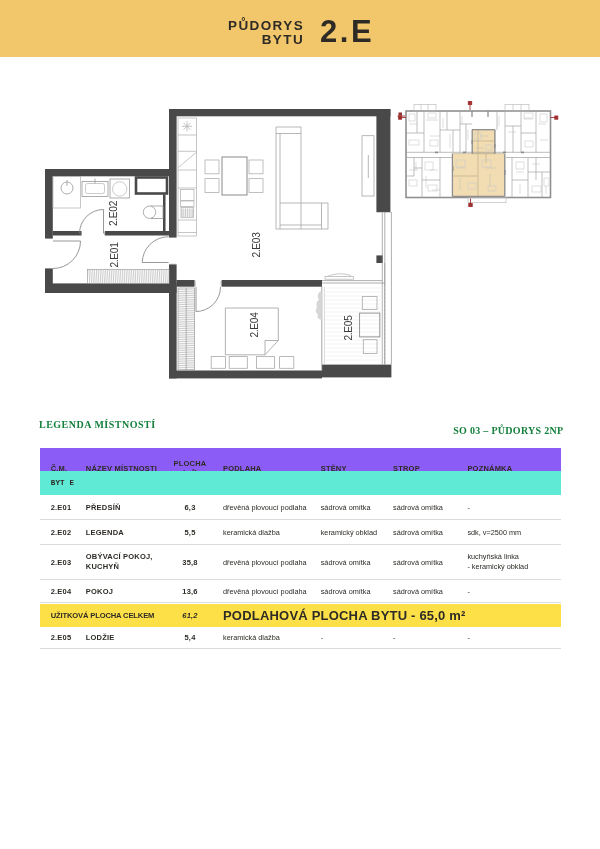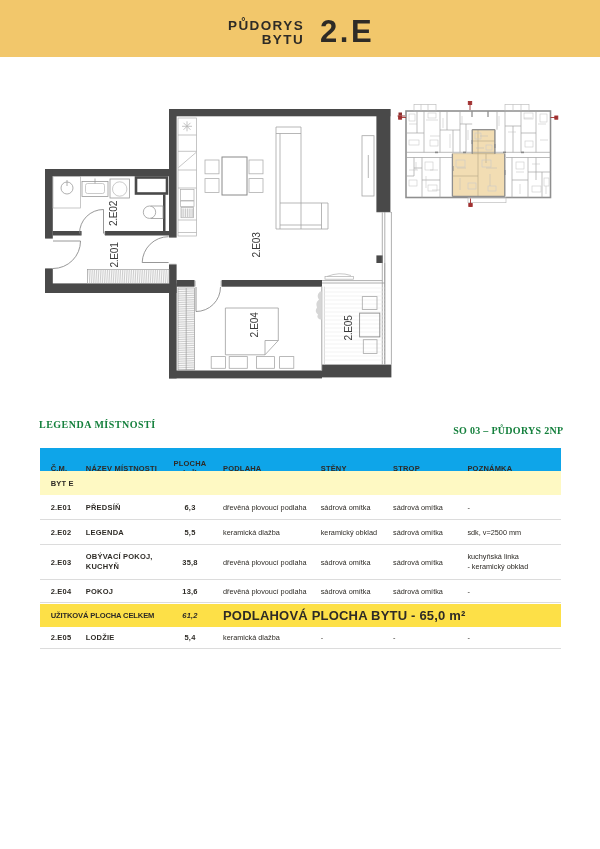--- a/index.html
+++ b/index.html
@@ -493,31 +493,31 @@
       <line x1="550.5" y1="117.5" x2="557.5" y2="117.5"></line>
       <rect x="554.8" y="116" width="3" height="3.2"></rect>
     </g>
   </g>
 </svg>
 
 <div class="abs h2t" style="left:39px;top:419px;">LEGENDA MÍSTNOSTÍ</div>
 
 <div class="abs h2t" style="right:36.5px;top:424.5px;letter-spacing:0.3px;">SO 03 – PŮDORYS 2NP</div>
 
-<div class="trow" style="top:448px;height:40px;background:#0ea5e9;">
+<div class="trow" style="top:448px;height:40px;background:#8b5cf6;">
   <span class="c1 tb">Č.M.</span>
       <span class="c2 tb">NÁZEV MÍSTNOSTI</span>
       <span class="c3 tb" style="line-height:9px;">PLOCHA<br>(m²)</span>
       <span class="c4 tb">PODLAHA</span>
       <span class="c5 tb">STĚNY</span>
       <span class="c6 tb">STROP</span>
       <span class="c7 tb">POZNÁMKA</span>
 </div>
 
-<div class="trow" style="top:471px;height:24px;background:#fef9c3;">
+<div class="trow" style="top:471px;height:24px;background:#5eead4;font-family:Liberation Mono, monospace;">
   <span class="c1 tb">BYT E</span>
 </div>
 
 <div class="trow" style="top:495px;height:25px;border-bottom:1px solid #dcdcdc;">
   <span class="c1 tb">2.E01</span>
       <span class="c2 tb">PŘEDSÍŇ</span>
       <span class="c3 tb">6,3</span>
       <span class="c4 tr">dřevěná plovoucí podlaha</span>
       <span class="c5 tr">sádrová omítka</span>
       <span class="c6 tr">sádrová omítka</span>

